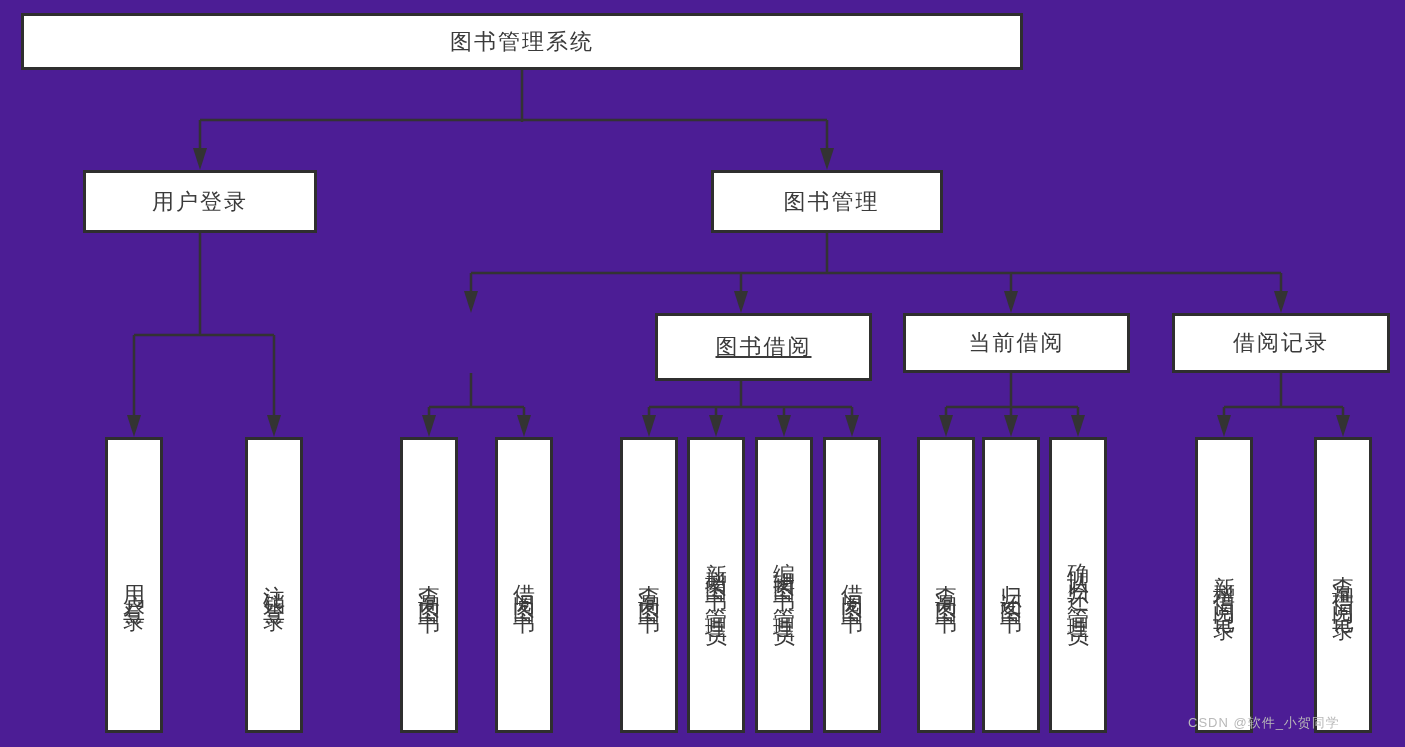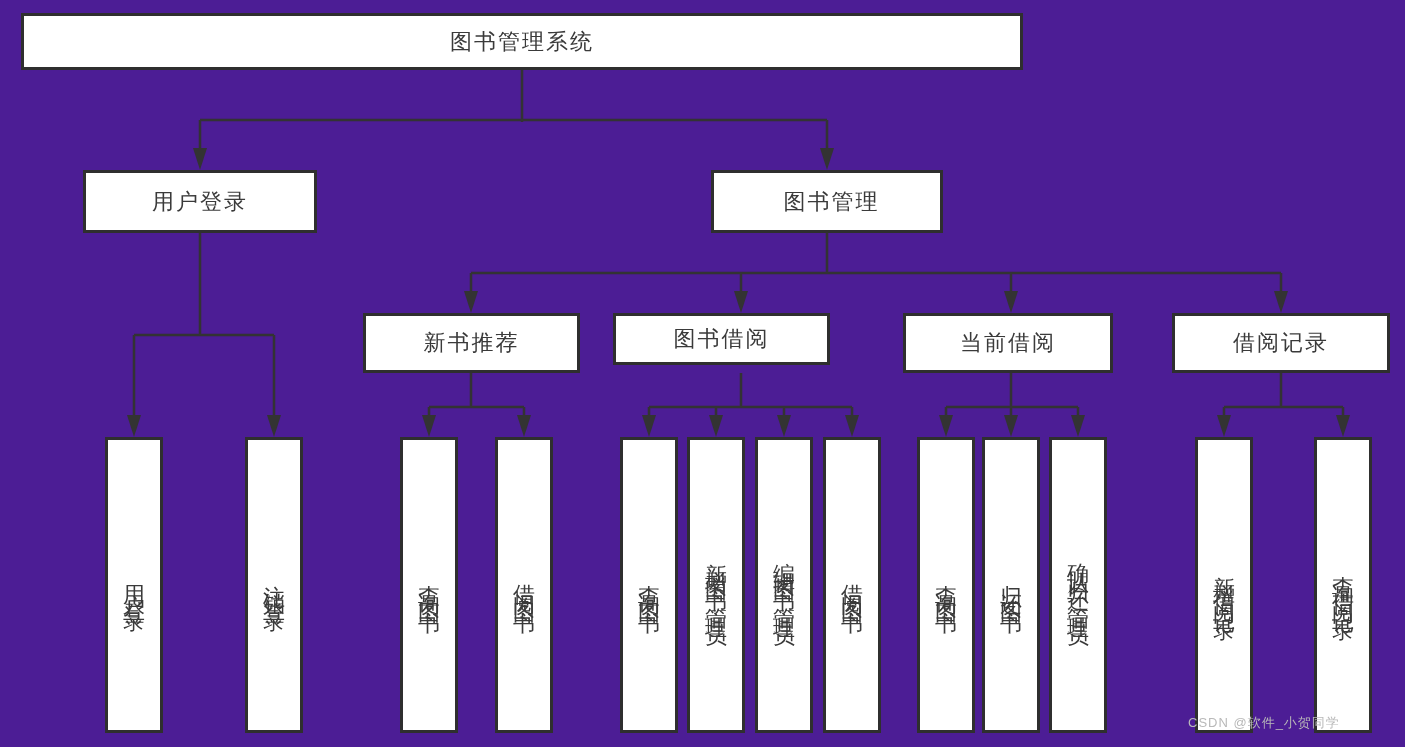--- a/index.html
+++ b/index.html
@@ -45,22 +45,22 @@
     line-height: 1;
     white-space: nowrap;
   }
   
   .n-root   { left: 21px;   top: 13px;  width: 1002px; height: 57px; }
   
   .n-l2a    { left: 83px;   top: 170px; width: 234px;  height: 63px; }
   .n-l2b    { left: 711px;  top: 170px; width: 232px;  height: 63px; padding-left: 9px; }
   
   .n-l3a    { left: 363px;  top: 313px; width: 217px;  height: 60px; }
-  .n-l3b    { left: 613px;  top: 313px; width: 217px;  height: 52px; }
-  .n-l3c    { left: 903px;  top: 313px; width: 210px;  height: 60px; }
+  .n-l3b    { left: 655px;  top: 313px; width: 217px;  height: 68px; text-decoration: underline; }
+  .n-l3c    { left: 903px;  top: 313px; width: 227px;  height: 60px; }
   .n-l3d    { left: 1172px; top: 313px; width: 218px;  height: 60px; }
   
   .leaf     { top: 437px; width: 58px; height: 296px; }
   .n-a { left: 105px;  }
   .n-b { left: 245px;  }
   .n-c { left: 400px;  }
   .n-d { left: 495px;  }
   .n-e { left: 620px;  }
   .n-f { left: 687px;  }
   .n-g { left: 755px;  }
@@ -116,21 +116,20 @@
       <polygon points="1217,415 1231,415 1224,437"></polygon>
       <polygon points="1336,415 1350,415 1343,437"></polygon>
     </g>
   </svg>
 
   <div class="node h n-root">图书管理系统</div>
 
   <div class="node h n-l2a">用户登录</div>
   <div class="node h n-l2b">图书管理</div>
 
-  <div class="node h n-l3a">新书推荐</div>
   <div class="node h n-l3b">图书借阅</div>
   <div class="node h n-l3c">当前借阅</div>
   <div class="node h n-l3d">借阅记录</div>
 
   <div class="node v leaf n-a">
     <span class="vt">用户登录</span>
   </div>
   <div class="node v leaf n-b">
     <span class="vt">注销登录</span>
   </div>

